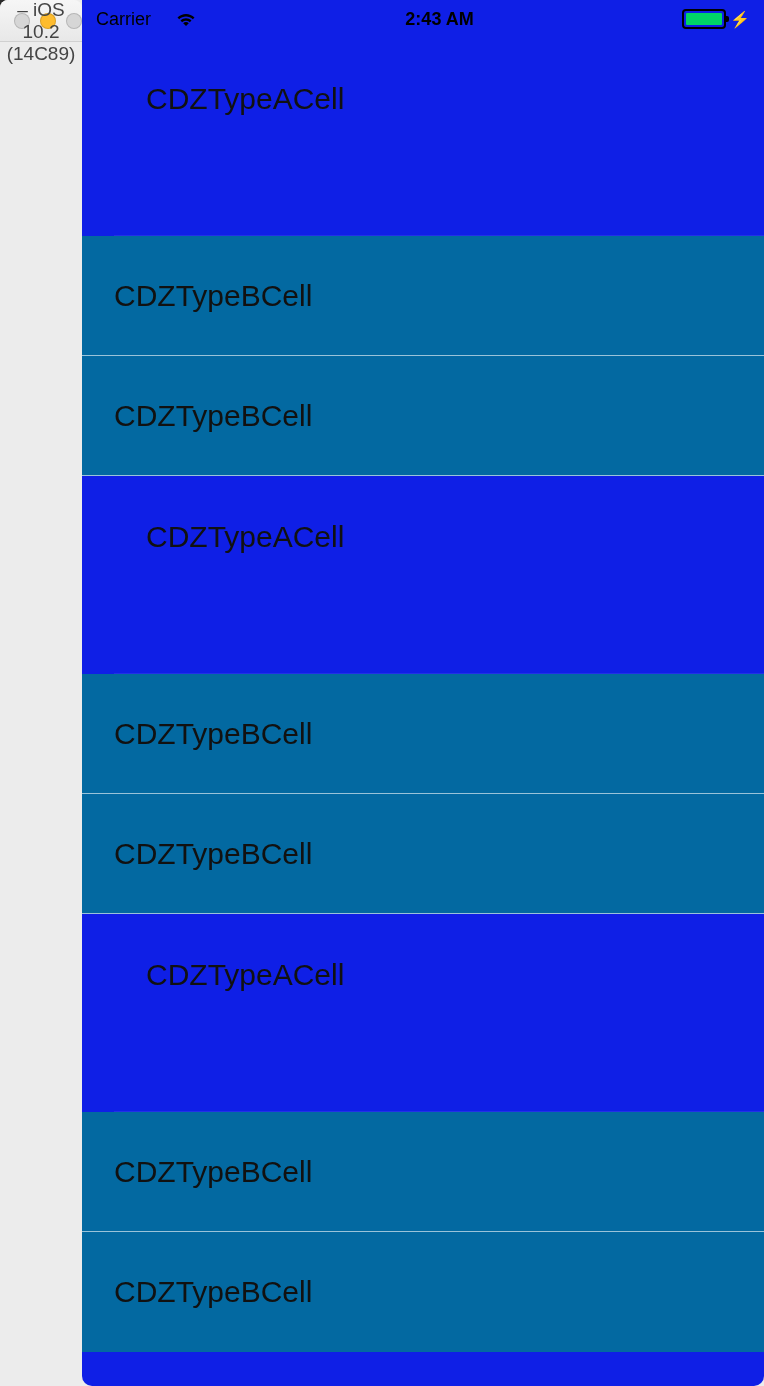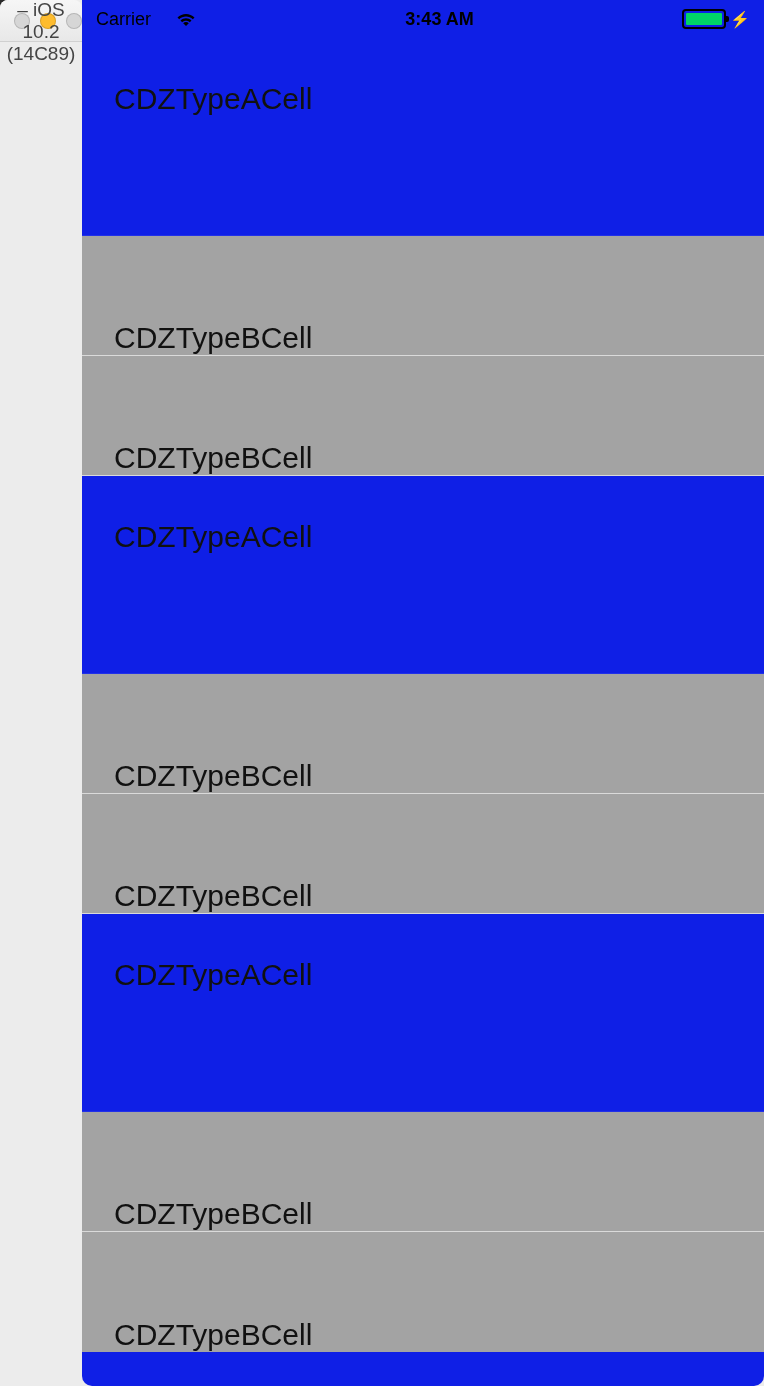--- a/index.html
+++ b/index.html
@@ -107,26 +107,26 @@
     font-size: 30px;
     font-weight: 500;
     color: #111;
   }
   .cell-a {
     background: #0f1fe6;
     height: 198px;
     align-items: flex-start;
     padding-top: 44px;
     border-bottom: 1px solid rgba(255,255,255,0.08);
+    margin-left: 32px;
   }
   .cell-b {
-    background: #a3a3a3;
+    background: #0369a1;
     height: 120px;
     border-bottom: 1px solid rgba(255,255,255,0.6);
-    align-items: flex-end;
   }
   .cell-b:last-of-type { border-bottom: none; }
 </style>
 </head>
 <body>
 
 <div class="window">
 
   <div class="titlebar">
     <div class="traffic-lights">
@@ -143,21 +143,21 @@
       <div class="status-left">
         <span>Carrier</span>
         <span class="wifi-icon">
           <svg width="22" height="16" viewBox="0 0 22 16">
             <path d="M11 15 L8.2 12.2 C9 11.4 10 11 11 11 C12 11 13 11.4 13.8 12.2 Z" fill="#000"></path>
             <path d="M5.5 9.5 C7 8 9 7.2 11 7.2 C13 7.2 15 8 16.5 9.5 L14.8 11.2 C13.8 10.2 12.4 9.7 11 9.7 C9.6 9.7 8.2 10.2 7.2 11.2 Z" fill="#000"></path>
             <path d="M2.5 6.5 C4.8 4.2 7.9 3 11 3 C14.1 3 17.2 4.2 19.5 6.5 L17.8 8.2 C16 6.4 13.5 5.5 11 5.5 C8.5 5.5 6 6.4 4.2 8.2 Z" fill="#000"></path>
           </svg>
         </span>
       </div>
-      <div class="status-center">3:43 AM</div>
+      <div class="status-center">2:43 AM</div>
       <div class="status-right">
         <div class="battery">
           <div class="battery-fill"></div>
         </div>
         <span class="bolt">⚡</span>
       </div>
     </div>
 
     <div class="table">
       <div class="cell cell-a">

